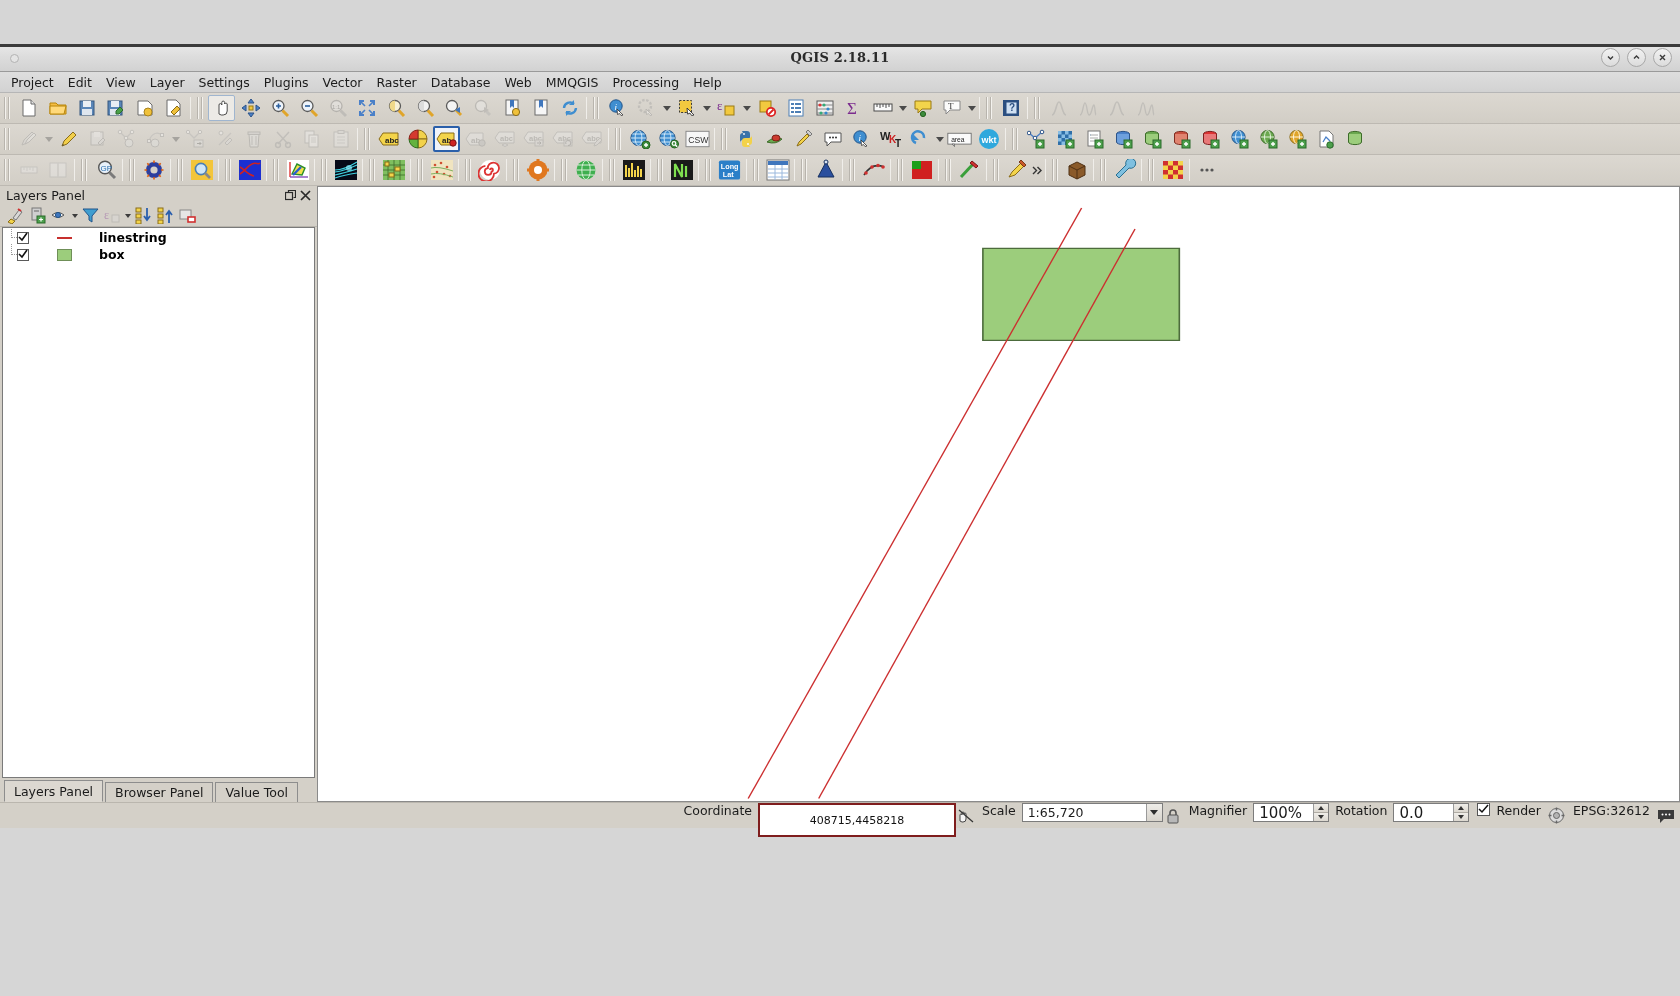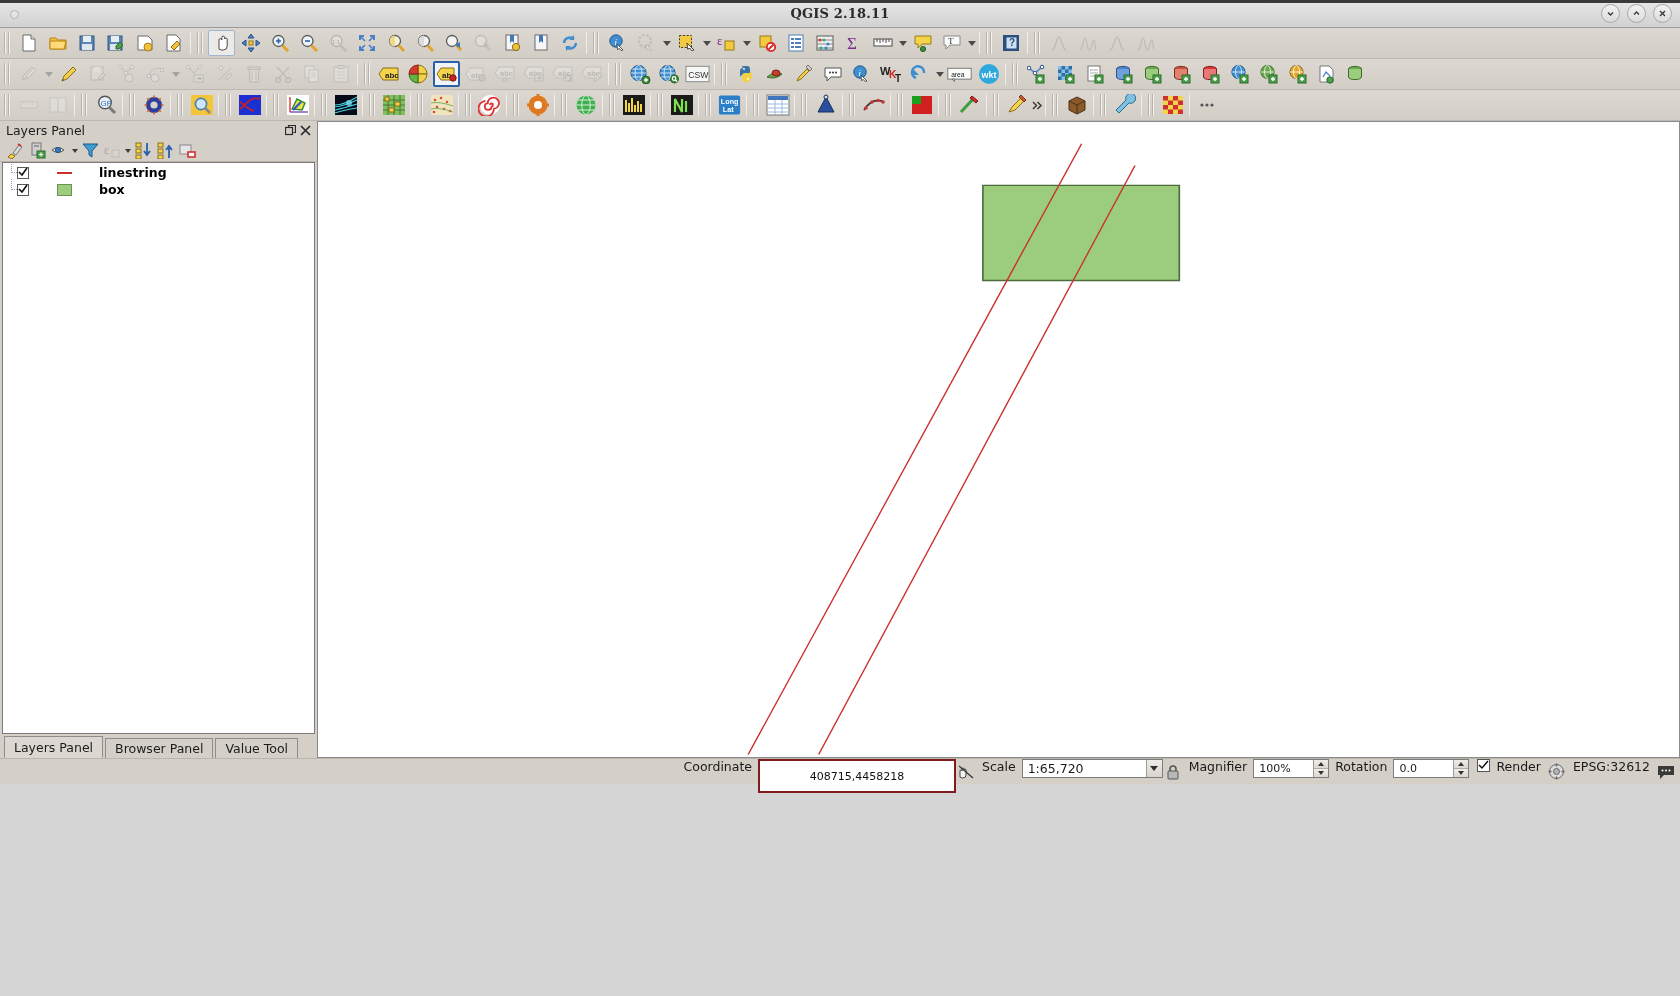--- a/index.html
+++ b/index.html
@@ -5,21 +5,21 @@
   * { box-sizing: border-box; }
   html, body {
     margin: 0; padding: 0;
     width: 1680px; height: 996px;
     overflow: hidden;
     font-family: "DejaVu Sans", "Liberation Sans", sans-serif;
     font-size: 12px;
     background: #d6d6d6;
     -webkit-font-smoothing: none;
   }
-  #app { position: relative; width: 1680px; height: 784px; display: flex; flex-direction: column; background: #f0abfc; }
+  #app { position: relative; width: 1680px; height: 784px; display: flex; flex-direction: column; background: #f0abfc; margin-top: 44px; }
 
   
   .titlebar {
     height: 28px; flex: 0 0 28px;
     background: linear-gradient(to bottom, #e9e9e9 0%, #dddddd 45%, #d2d2d2 100%);
     border-bottom: 1px solid #9a9a9a;
     position: relative;
     display: flex; align-items: center; justify-content: center;
   }
   .titlebar::before {
@@ -163,21 +163,21 @@
   .sb-combo {
     display: flex; height: 19px; border: 1px solid #7c7c7c; background: #fff; align-items: center; gap: 28px;
   }
   .sb-combo .val { padding: 0 5px; font-size: 12.5px; min-width: 95px; }
   .sb-combo .arrow {
     width: 16px; height: 17px; background: linear-gradient(to bottom,#eeece8,#d8d4cc);
     border-left: 1px solid #9a9a9a; display: flex; align-items: center; justify-content: center;
   }
   .sb-combo .arrow i { width:0;height:0;border-left:4px solid transparent;border-right:4px solid transparent;border-top:5px solid #2e2e2e;display:block;font-style:normal; }
   .sb-spin { display: flex; height: 19px; border: 1px solid #7c7c7c; background: #fff; align-items: stretch; }
-  .sb-spin .val { padding: 0 5px; font-size: 11px; display: flex; align-items: center; }
+  .sb-spin .val { padding: 0 5px; font-size: 15px; display: flex; align-items: center; }
   .sb-spin .btns {
     width: 15px; display: flex; flex-direction: column; border-left: 1px solid #9a9a9a;
   }
   .sb-spin .btns span {
     flex: 1 1 50%; background: linear-gradient(to bottom,#efede9,#dcd8d0);
     display: flex; align-items: center; justify-content: center;
   }
   .sb-spin .btns span:first-child { border-bottom: 1px solid #b0aca4; }
   .sb-spin .btns i { width:0;height:0;font-style:normal;display:block; }
   .sb-spin .btns span:first-child i { border-left:3px solid transparent;border-right:3px solid transparent;border-bottom:4px solid #333; }
@@ -205,20 +205,35 @@
           </svg>
       </span>
       <span class="win-btn">
         <svg width="9" height="9" viewBox="0 0 9 9">
             <path d="M2 2 L7 7 M7 2 L2 7" fill="none" stroke="#3a3a3a" stroke-width="1.4"></path>
           </svg>
       </span>
     </div>
   </div>
 
+  <div class="menubar">
+    <div class="menu-item">Project</div>
+    <div class="menu-item">Edit</div>
+    <div class="menu-item">View</div>
+    <div class="menu-item">Layer</div>
+    <div class="menu-item">Settings</div>
+    <div class="menu-item">Plugins</div>
+    <div class="menu-item">Vector</div>
+    <div class="menu-item">Raster</div>
+    <div class="menu-item">Database</div>
+    <div class="menu-item">Web</div>
+    <div class="menu-item">MMQGIS</div>
+    <div class="menu-item">Processing</div>
+    <div class="menu-item">Help</div>
+  </div>
 
   <div class="toolbars">
 
     <div class="tbrow">
       <span class="tb-grip"></span>
 
       <span class="tbtn">
         <svg width="20" height="20" viewBox="0 0 20 20">
             <path d="M4 2 h8 l4 4 v12 H4Z" fill="#fff" stroke="#6a6a6a"></path>
             <path d="M12 2 v4 h4" fill="#e4e4e4" stroke="#6a6a6a"></path>

